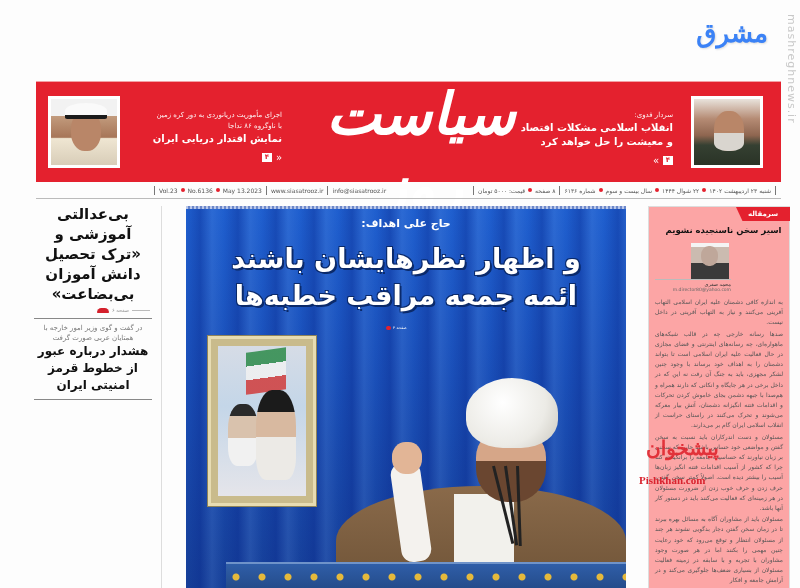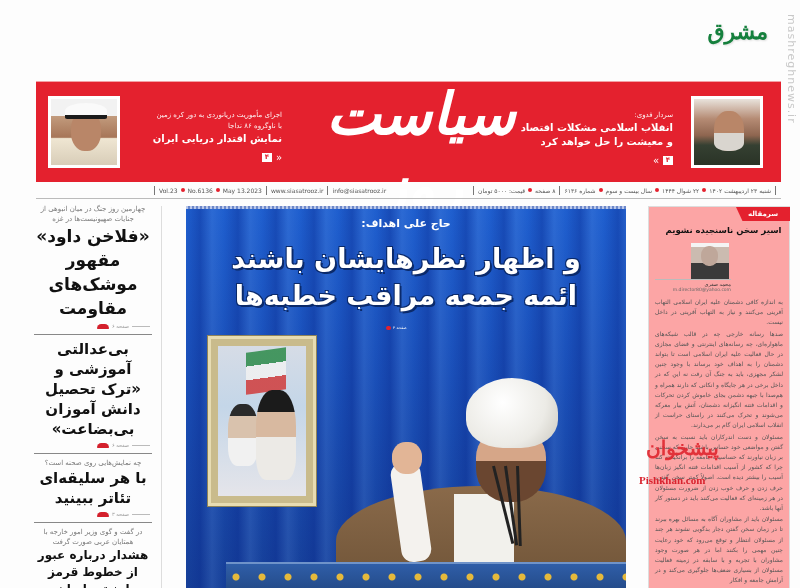--- a/index.html
+++ b/index.html
@@ -2,21 +2,21 @@
 <html><head>
   <meta charset="utf-8">
   <style>
     * { box-sizing: border-box; margin: 0; padding: 0; }
     html, body { width: 800px; height: 588px; overflow: hidden; background: #ffffff; }
     body { font-family: "DejaVu Sans", sans-serif; position: relative; color: #111; }
 
     .page { position: absolute; left: 0; top: 0; width: 800px; height: 588px; background: #fdfdfd; }
 
     
-    .wm-logo { position: absolute; right: 32px; top: 18px; font-family: "DejaVu Serif", serif; font-size: 22px; color: #15803d; font-weight: bold; text-shadow: 1px 1px 2px #ddd; direction: rtl; }
+    .wm-logo { position: absolute; right: 32px; top: 18px; font-family: "DejaVu Serif", serif; font-size: 26px; color: #3b82f6; font-weight: bold; text-shadow: 1px 1px 2px #ddd; direction: rtl; }
     .wm-vertical { position: absolute; right: 2px; top: 14px; writing-mode: vertical-rl; font-size: 11px; color: #c8c8c8; letter-spacing: 1px; font-family: "DejaVu Sans", sans-serif; }
     .wm-vertical.on-red { top: 82px; color: #f5d4d6; }
 
     
     .masthead { position: absolute; left: 36px; top: 81px; width: 745px; height: 101px; background: #e4212e; border-top: 1px solid #f3a0a5; }
     .mh-photo { position: absolute; top: 14px; width: 72px; height: 72px; border: 3px solid #fff; background: linear-gradient(180deg,#9b8a7e 0%,#6d5a4f 55%,#2e2b24 100%); overflow: hidden; }
     .mh-photo.left { left: 12px; background: linear-gradient(180deg,#f2f2f2 0%,#f2f2f2 25%,#c29b7d 26%,#a77658 58%,#efe6d2 60%,#d8cdb8 100%); }
     .mh-photo.right { right: 18px; background: linear-gradient(180deg,#e9e3dc 0%,#b58b74 30%,#8f6650 55%,#354032 70%,#2a3326 100%); }
     .mh-photo .head { position: absolute; left: 20px; top: 12px; width: 30px; height: 40px; border-radius: 45%; background: #b98668; }
     .mh-photo.left .cap { position: absolute; left: 14px; top: 4px; width: 42px; height: 16px; border-radius: 50% 50% 10% 10%; background: #fafafa; border-bottom: 4px solid #1b1b1b; }
@@ -172,42 +172,24 @@
       <span>۸ صفحه</span>
       <span class="dot"></span>
       <span>قیمت: ۵۰۰۰ تومان</span>
       <span class="sep"></span>
     </div>
   </div>
   <div class="rule-top"></div>
 
   <div class="leftcol">
     <div class="lc-item">
-      <div class="lc-kicker">چهارمین روز جنگ در میان انبوهی از جنایات صهیونیست‌ها در غزه</div>
-      <div class="lc-title xl">«فلاخن داود» مقهور موشک‌های مقاومت</div>
-      <div class="lc-ref">
-        <span class="blob"></span>
-        <span>صفحه ۶</span>
-        <span class="line"></span>
-      </div>
-    </div>
-    <div class="lc-item">
       <div class="lc-title lg">بی‌عدالتی آموزشی و «ترک تحصیل دانش آموزان بی‌بضاعت»</div>
       <div class="lc-ref">
         <span class="blob"></span>
         <span>صفحه ۶</span>
-        <span class="line"></span>
-      </div>
-    </div>
-    <div class="lc-item">
-      <div class="lc-kicker">چه نمایش‌هایی روی صحنه است؟</div>
-      <div class="lc-title lg">با هر سلیقه‌ای تئاتر ببینید</div>
-      <div class="lc-ref">
-        <span class="blob"></span>
-        <span>صفحه ۳</span>
         <span class="line"></span>
       </div>
     </div>
     <div class="lc-item">
       <div class="lc-kicker">در گفت و گوی وزیر امور خارجه با همتایان عربی صورت گرفت</div>
       <div class="lc-title md">هشدار درباره عبور از خطوط قرمز امنیتی ایران</div>
 
     </div>
   </div>
   <div class="left-divider-v"></div>

